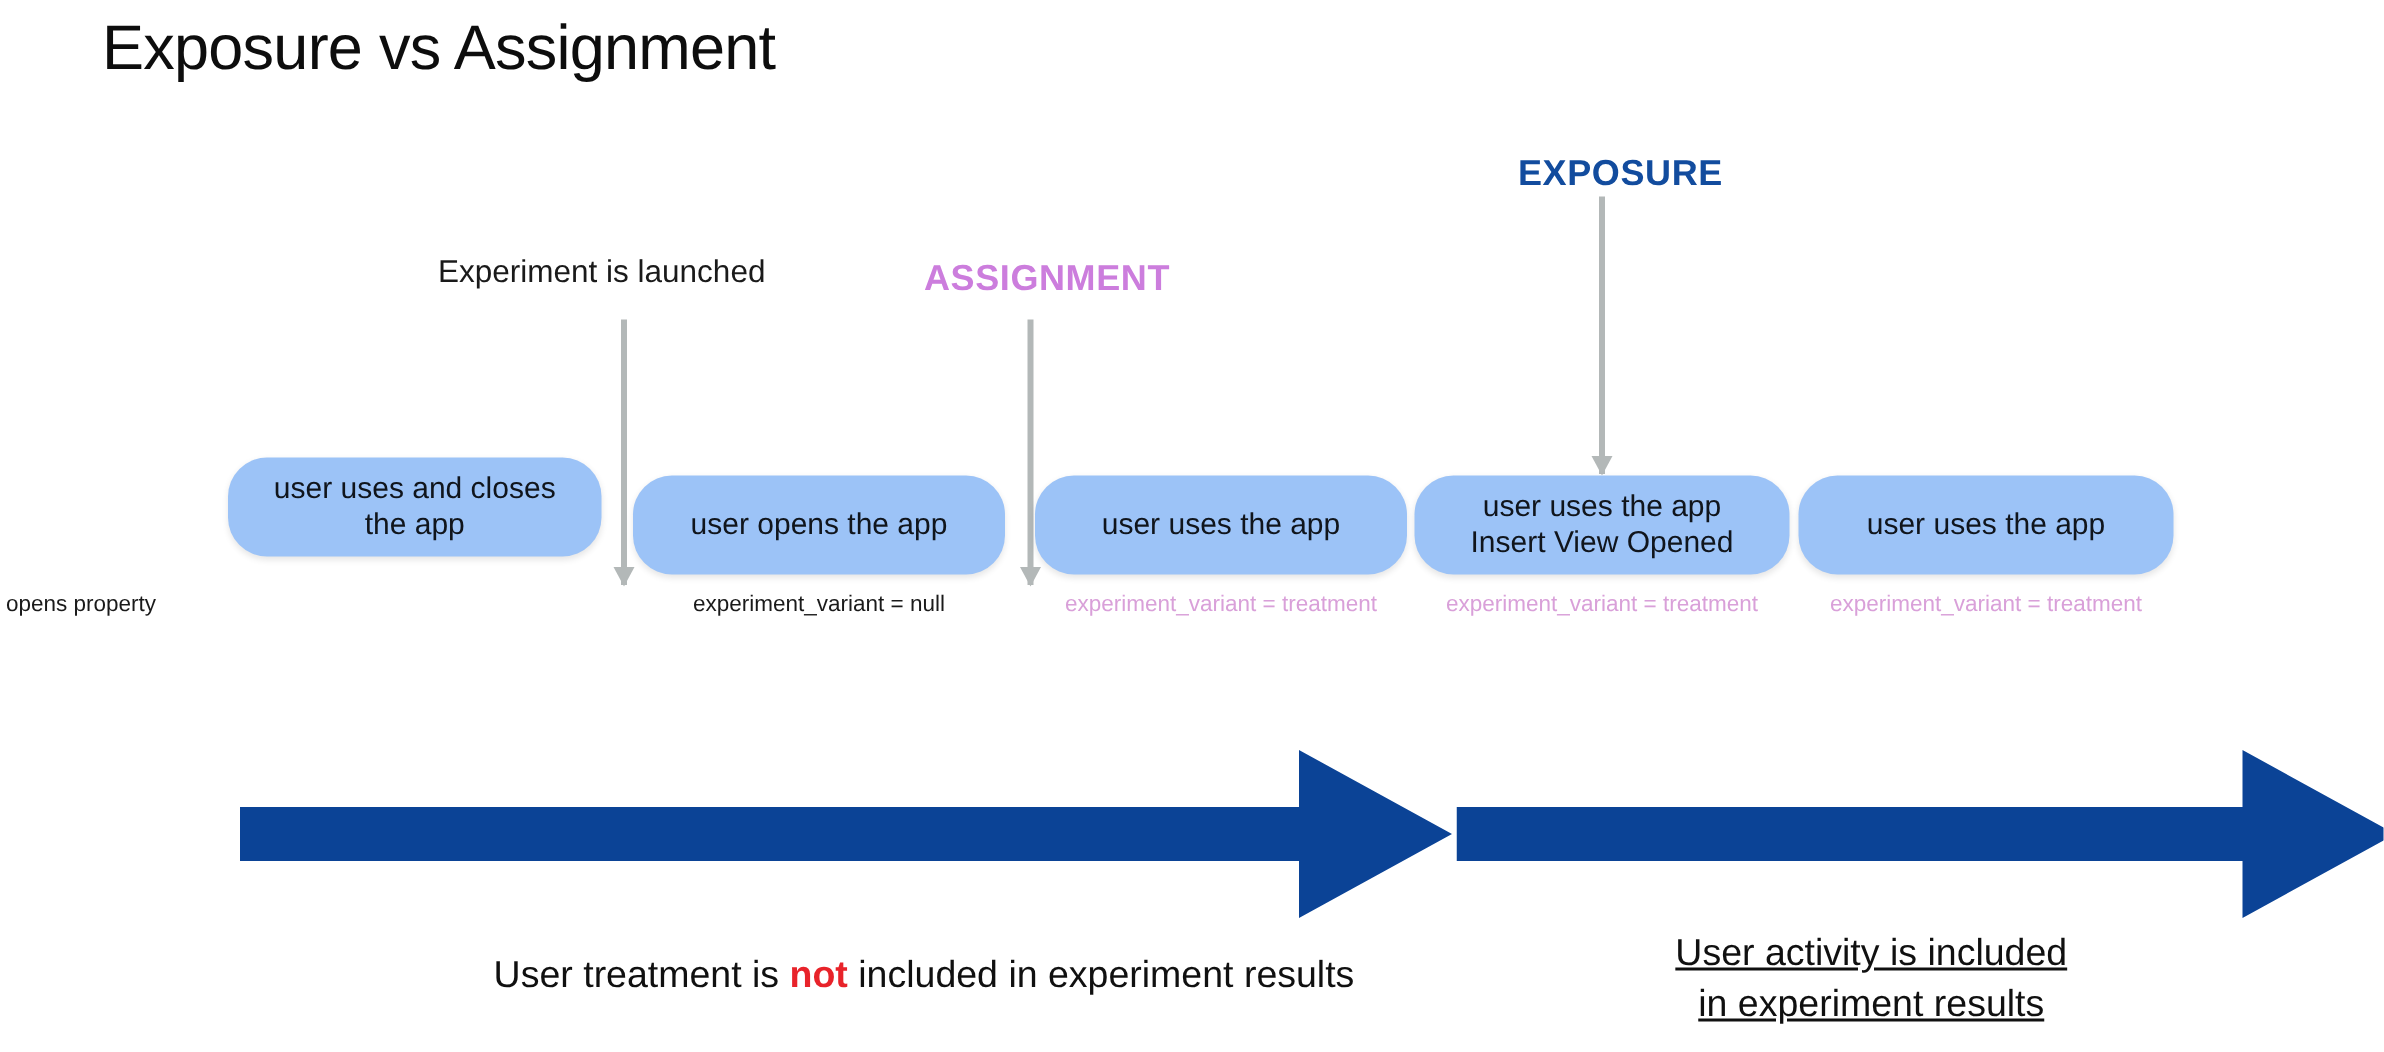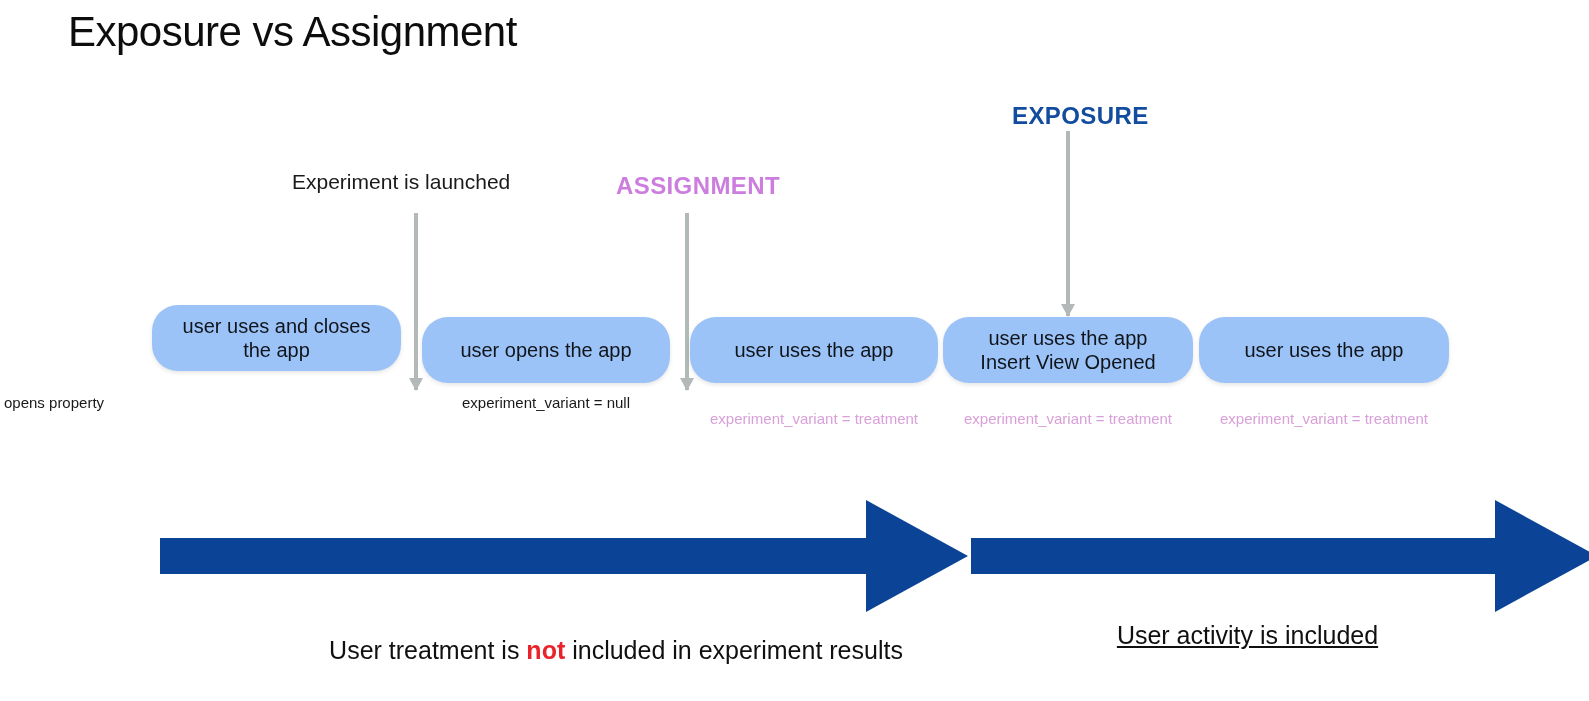--- a/index.html
+++ b/index.html
@@ -85,21 +85,20 @@
   
   .variant-caption {
     position: absolute;
     font-size: 15px;
     text-align: center;
     white-space: nowrap;
     color: #1a1a1a;
   }
   .variant-caption.treatment {
     color: #d9a0d9;
-    margin-top: 16px;
   }
 
   .user-property {
     position: absolute;
     font-size: 15px;
     white-space: nowrap;
     color: #1a1a1a;
   }
 
   
@@ -185,13 +184,14 @@
 <svg class="timeline-arrow" style="left:971px; top:494px;" width="620" height="125" viewBox="0 0 620 125">
   <polygon points="0,44 524,44 524,6 626,62 524,118 524,80 0,80" fill="#0b4396"></polygon>
 </svg>
 
 <div class="bottom-caption" style="left:180px; top:634px; width:872px;">
   <span>User treatment is </span><span class="not">not</span><span> included in experiment results</span>
 </div>
 
 <div class="bottom-caption" style="left:1020px; top:619px; width:455px;text-decoration:underline;">
   <div>User activity is included</div>
+  <div>in experiment results</div>
 </div>
 
 </body></html>

